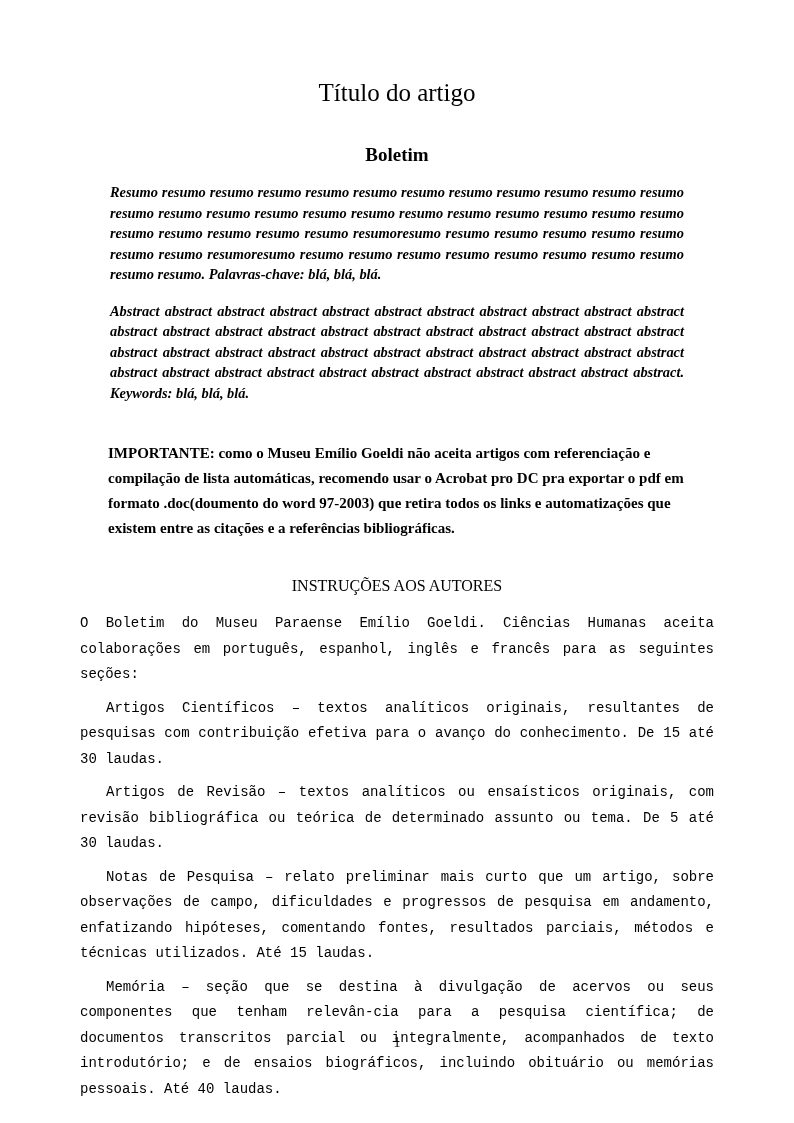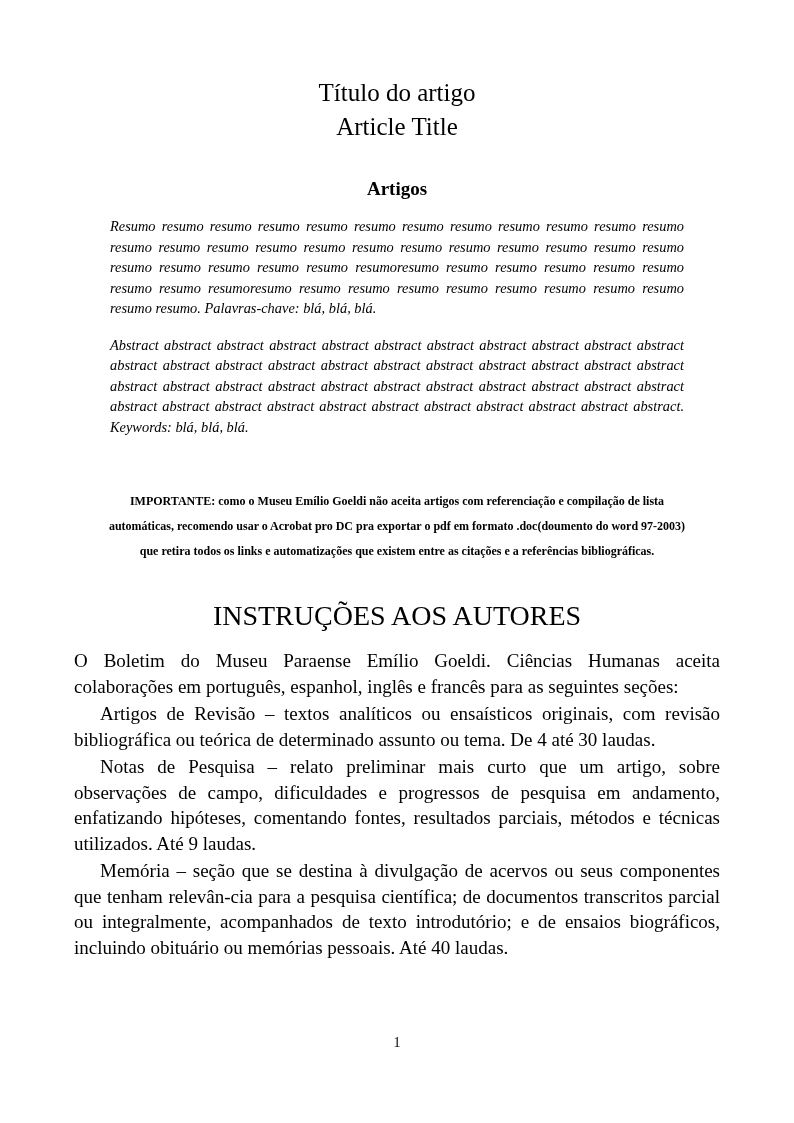--- a/index.html
+++ b/index.html
@@ -46,82 +46,83 @@
   }
   .abstract-block {
     margin: 16px 38px 0 38px;
   }
   .abstract-para {
     font-style: italic;
     font-size: 14.4px;
     line-height: 20.5px;
     text-align: justify;
     margin: 0;
+    font-weight: bold;
   }
   .notice {
-    margin: 52px 36px 0 36px;
+    margin: 38px 36px 0 36px;
     font-weight: bold;
-    font-size: 12px;
+    font-size: 15px;
     line-height: 25px;
-    text-align: center;
   }
   .instructions-heading {
     text-align: center;
-    font-size: 28px;
+    font-size: 16px;
     margin: 36px 0 0 0;
     font-weight: normal;
   }
   .body-block {
     margin-top: 16px;
   }
   .body-para {
-    font-size: 19px;
+    font-size: 14px;
     line-height: 25.5px;
     text-align: justify;
-    margin: 2px;
+    margin: 8px;
+    font-family: Liberation Mono, monospace;
   }
   .body-para.indent {
     text-indent: 26px;
   }
   .page-number {
     position: absolute;
     bottom: 72px;
     left: 0;
     width: 794px;
     text-align: center;
     font-size: 14px;
   }
 </style>
 </head>
 <body>
 
 <div class="page">
 
   <div class="title-block">
     <h1 class="doc-title">Título do artigo</h1>
-    <h2 class="doc-subtitle">Article Title</h2>
   </div>
 
-  <div class="section-heading">Artigos</div>
+  <div class="section-heading">Boletim</div>
 
   <div class="abstract-block">
     <p class="abstract-para">Resumo resumo resumo resumo resumo resumo resumo resumo resumo resumo resumo resumo resumo resumo resumo resumo resumo resumo resumo resumo resumo resumo resumo resumo resumo resumo resumo resumo resumo resumoresumo resumo resumo resumo resumo resumo resumo resumo resumoresumo resumo resumo resumo resumo resumo resumo resumo resumo resumo resumo. Palavras-chave: blá, blá, blá.</p>
   </div>
 
 
   <div class="abstract-block">
     <p class="abstract-para">Abstract abstract abstract abstract abstract abstract abstract abstract abstract abstract abstract abstract abstract abstract abstract abstract abstract abstract abstract abstract abstract abstract abstract abstract abstract abstract abstract abstract abstract abstract abstract abstract abstract abstract abstract abstract abstract abstract abstract abstract abstract abstract abstract abstract. Keywords: blá, blá, blá.</p>
   </div>
 
   <div class="notice">IMPORTANTE: como o Museu Emílio Goeldi não aceita artigos com referenciação e compilação de lista automáticas, recomendo usar o Acrobat pro DC pra exportar o pdf em formato .doc(doumento do word 97-2003) que retira todos os links e automatizações que existem entre as citações e a referências bibliográficas.</div>
 
   <div class="instructions-heading">INSTRUÇÕES AOS AUTORES</div>
 
   <div class="body-block">
     <p class="body-para">O Boletim do Museu Paraense Emílio Goeldi. Ciências Humanas aceita colaborações em português, espanhol, inglês e francês para as seguintes seções:</p>
-    <p class="body-para indent">Artigos de Revisão – textos analíticos ou ensaísticos originais, com revisão bibliográfica ou teórica de determinado assunto ou tema. De 4 até 30 laudas.</p>
-    <p class="body-para indent">Notas de Pesquisa – relato preliminar mais curto que um artigo, sobre observações de campo, dificuldades e progressos de pesquisa em andamento, enfatizando hipóteses, comentando fontes, resultados parciais, métodos e técnicas utilizados. Até 9 laudas.</p>
+    <p class="body-para indent">Artigos Científicos – textos analíticos originais, resultantes de pesquisas com contribuição efetiva para o avanço do conhecimento. De 15 até 30 laudas.</p>
+    <p class="body-para indent">Artigos de Revisão – textos analíticos ou ensaísticos originais, com revisão bibliográfica ou teórica de determinado assunto ou tema. De 5 até 30 laudas.</p>
+    <p class="body-para indent">Notas de Pesquisa – relato preliminar mais curto que um artigo, sobre observações de campo, dificuldades e progressos de pesquisa em andamento, enfatizando hipóteses, comentando fontes, resultados parciais, métodos e técnicas utilizados. Até 15 laudas.</p>
     <p class="body-para indent">Memória – seção que se destina à divulgação de acervos ou seus componentes que tenham relevân-cia para a pesquisa científica; de documentos transcritos parcial ou integralmente, acompanhados de texto introdutório; e de ensaios biográficos, incluindo obituário ou memórias pessoais. Até 40 laudas.</p>
   </div>
 
   <div class="page-number">1</div>
 
 </div>
 
 </body></html>

